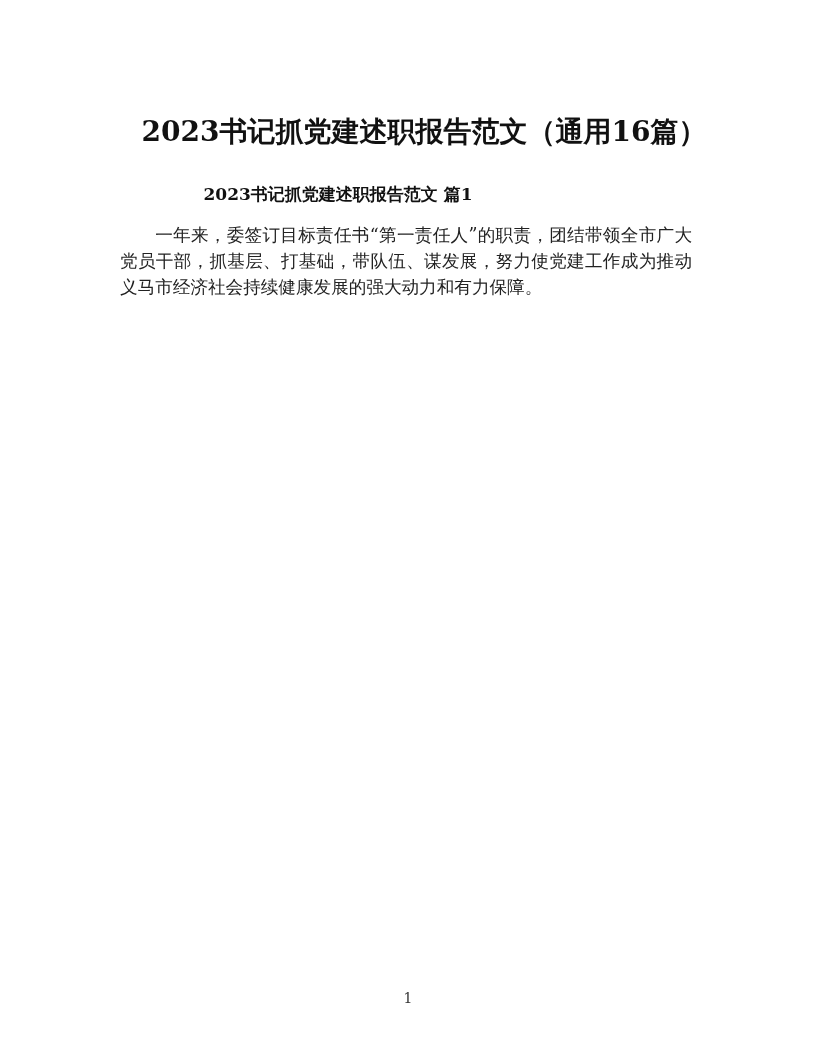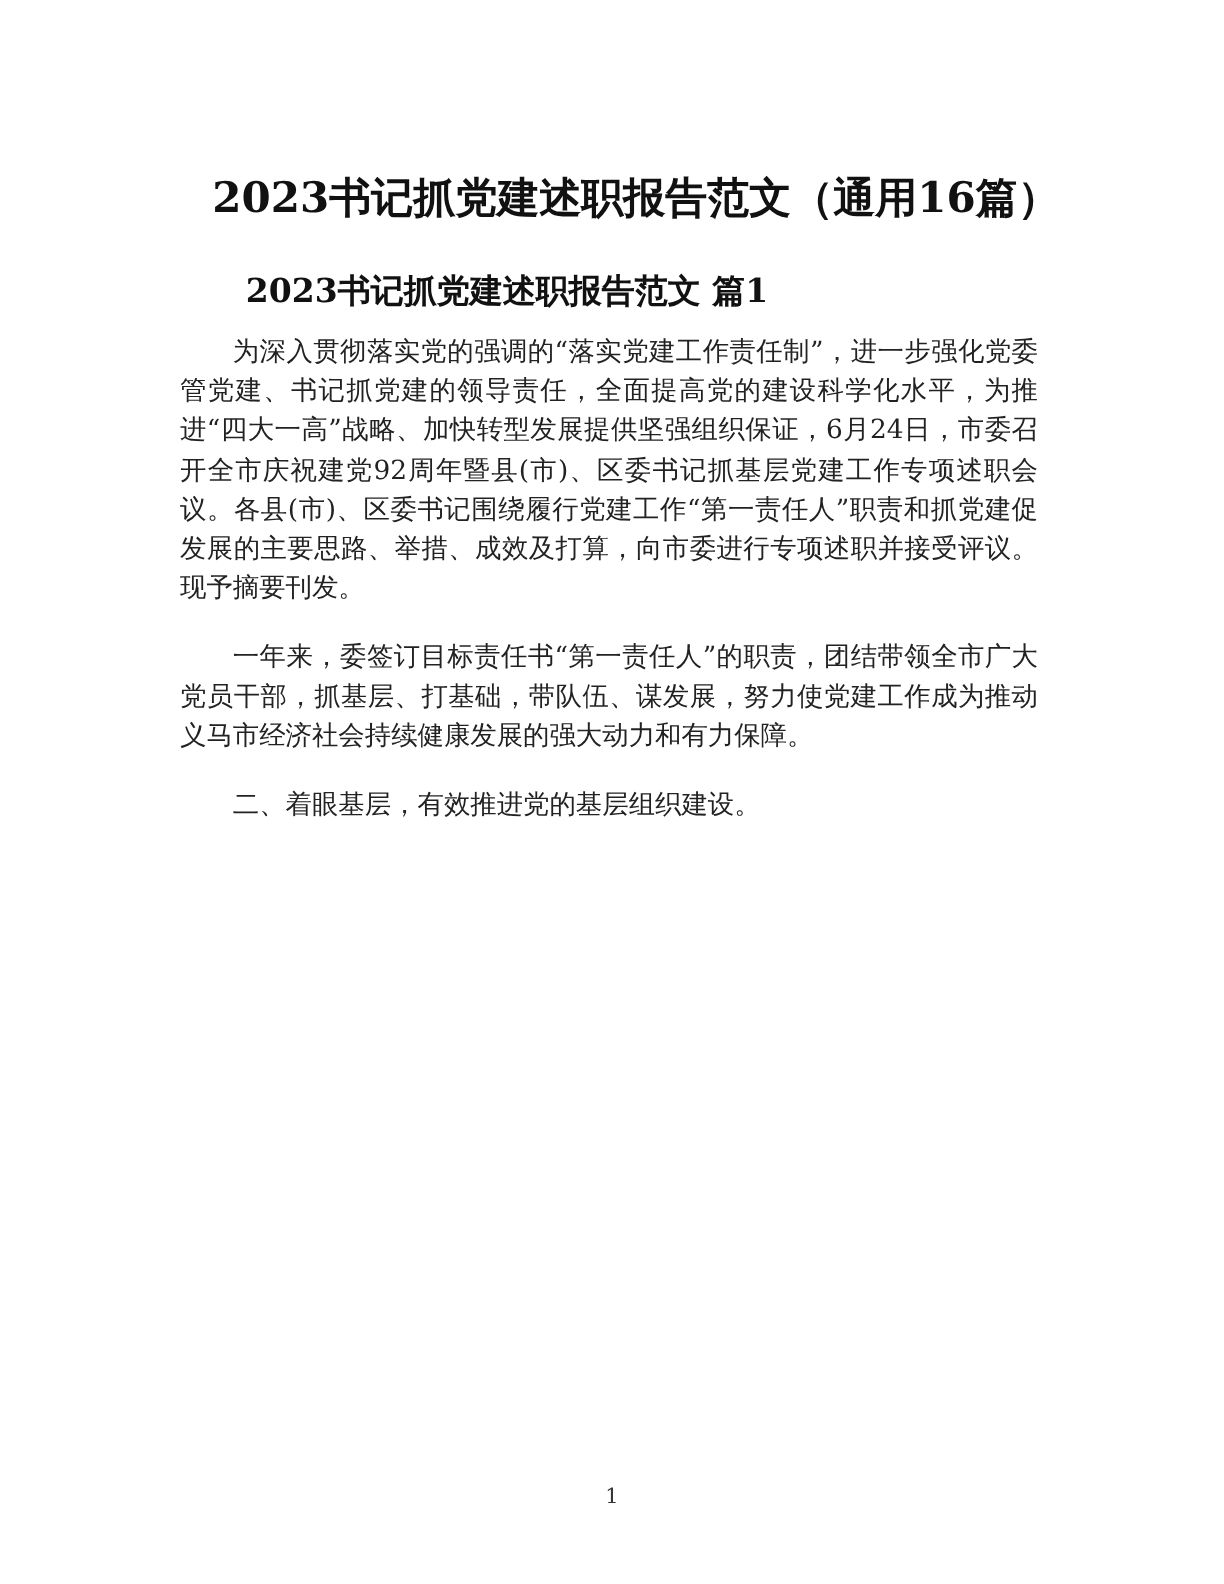--- a/index.html
+++ b/index.html
@@ -7,21 +7,21 @@
   .page { position: absolute; left: 0; top: 0; width: 816px; height: 1056px; background: #fff; }
   .title {
     position: absolute; left: 16px; top: 112px; width: 816px; text-align: center;
     font-family: "DejaVu Serif", "Liberation Serif", serif;
     font-weight: bold; font-size: 28px; color: #111; letter-spacing: 0px;
     line-height: 40px;
   }
   .subtitle {
     position: absolute; left: 0; top: 180px; width: 676px; text-align: center;
     font-family: "DejaVu Serif", "Liberation Serif", serif;
-    font-weight: bold; font-size: 22px; color: #111; line-height: 28px;
+    font-weight: bold; font-size: 17px; color: #111; line-height: 28px;
   }
   .body {
     position: absolute; left: 120px; top: 222px; width: 572px;
     font-family: "DejaVu Serif", "Liberation Serif", serif;
     font-size: 17.6px; line-height: 26.2px; color: #222;
     text-align: justify;
   }
   .body p { margin: 0 0 20px 0; text-indent: 2em; }
   .page-number {
     position: absolute; left: 0; top: 990px; width: 816px; text-align: center;
@@ -29,18 +29,16 @@
     font-size: 14px; color: #333;
   }
 </style>
 </head>
 <body>
 
 <div class="page">
   <div class="title">2023书记抓党建述职报告范文（通用16篇）</div>
   <div class="subtitle">2023书记抓党建述职报告范文 篇1</div>
   <div class="body">
-    <p>为深入贯彻落实党的强调的“落实党建工作责任制”，进一步强化党委管党建、书记抓党建的领导责任，全面提高党的建设科学化水平，为推进“四大一高”战略、加快转型发展提供坚强组织保证，6月24日，市委召开全市庆祝建党92周年暨县(市)、区委书记抓基层党建工作专项述职会议。各县(市)、区委书记围绕履行党建工作“第一责任人”职责和抓党建促发展的主要思路、举措、成效及打算，向市委进行专项述职并接受评议。现予摘要刊发。</p>
     <p>一年来，委签订目标责任书“第一责任人”的职责，团结带领全市广大党员干部，抓基层、打基础，带队伍、谋发展，努力使党建工作成为推动义马市经济社会持续健康发展的强大动力和有力保障。</p>
-    <p>二、着眼基层，有效推进党的基层组织建设。</p>
   </div>
   <div class="page-number">1</div>
 </div>
 
 </body></html>

